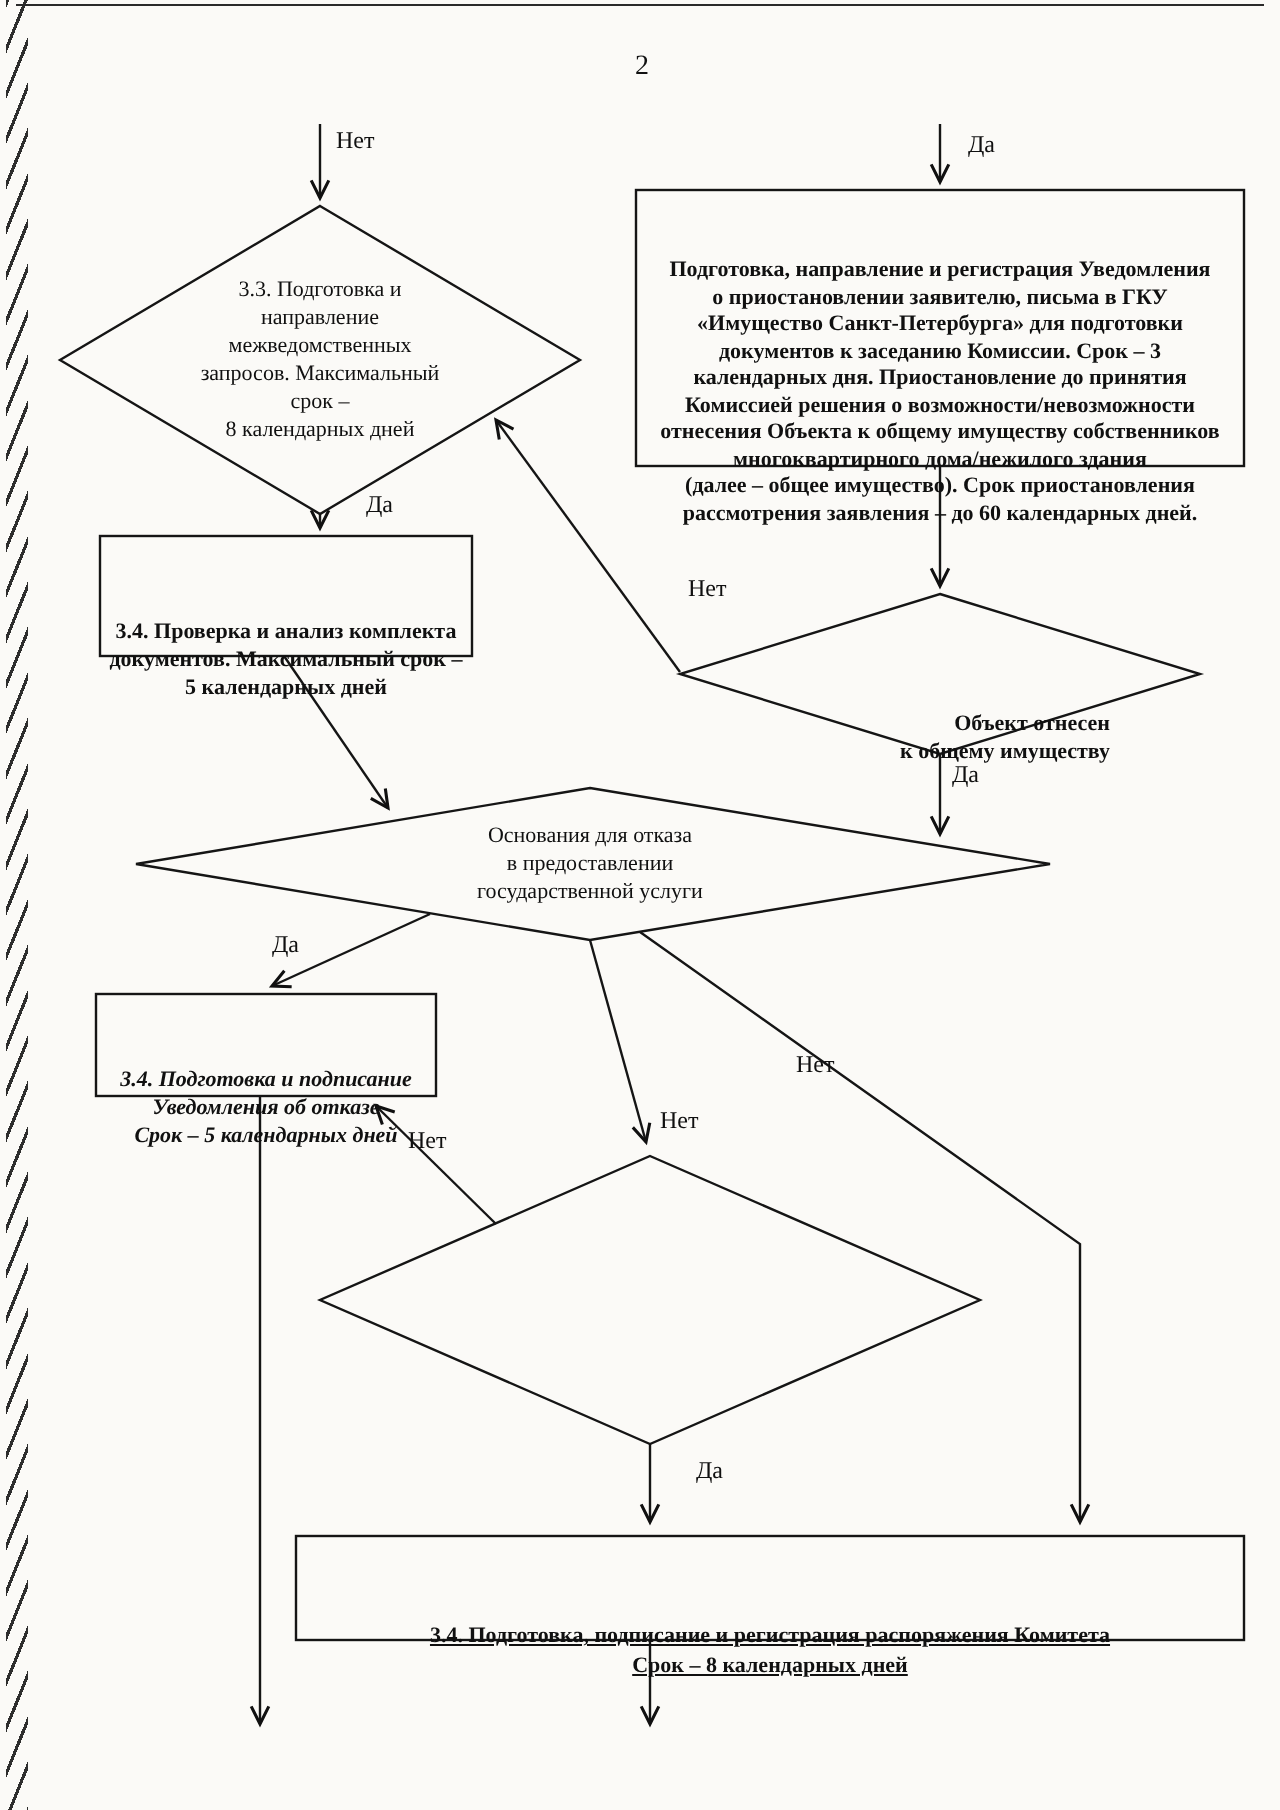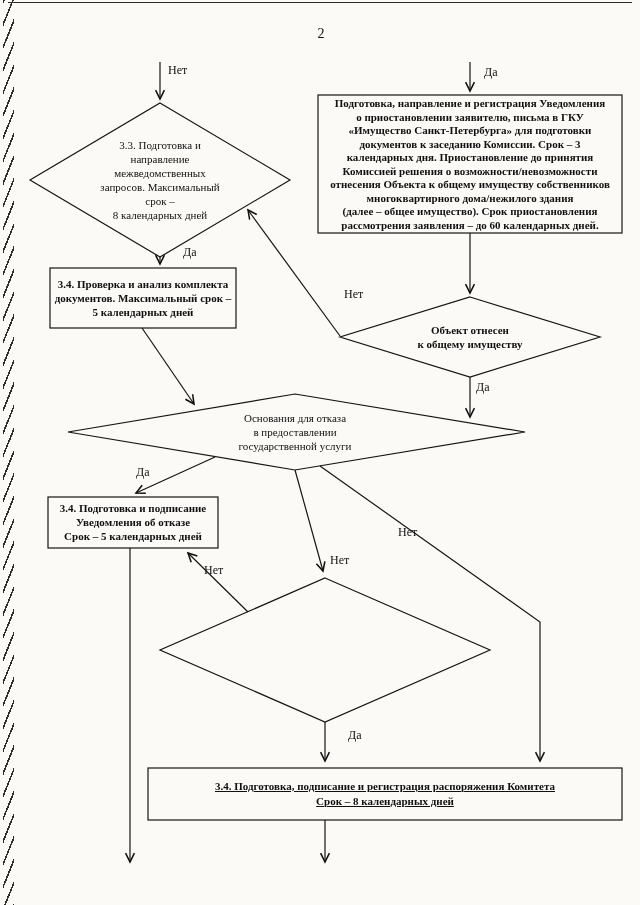--- a/index.html
+++ b/index.html
@@ -16,27 +16,27 @@
     position:absolute; left:3px; top:0; width:11px; height:100%;
     background:repeating-linear-gradient(112deg, rgba(10,10,10,0.85) 0 1.6px, transparent 1.6px 8.5px);
   }
   .top-edge { position:absolute; top:2px; left:8px; width:624px; height:1px; background:#2a2a2a; }
   .page-number { position:absolute; left:306px; top:26px; width:30px; text-align:center; font-size:14px; }
   svg.chart { position:absolute; left:0; top:0; }
   .node {
     position:absolute; text-align:center; white-space:pre-line;
     font-size:11px; line-height:14px; color:#101010;
   }
-  .b { font-weight:bold; }
+  .b { font-weight:bold;margin-top:32px; }
   .n1 { left:72px;  top:138px; width:176px;text-align:center; }
   .n2 { left:321px; top:97px;  width:298px; line-height:13.5px; }
   .n3 { left:54px;  top:277px; width:178px;font-family:Liberation Serif, serif; }
-  .n4 { left:385px; top:323px; width:170px; }
+  .n4 { left:385px; top:323px; width:170px;text-align:right; }
   .n5 { left:192px; top:411px; width:206px; }
-  .n6 { left:53px;  top:501px; width:160px; }
+  .n6 { left:53px;  top:501px; width:160px;font-style:italic; }
   .n7 { left:228px; top:615px; width:194px; }
   .n8 { left:158px; top:779px; width:454px; line-height:15px;text-decoration:underline; }
   .lbl { position:absolute; font-size:12px; line-height:12px; color:#101010;font-family:Liberation Serif, serif; }
   .e1  { left:168px; top:64px; }
   .e2  { left:484px; top:66px; }
   .e3  { left:183px; top:246px; }
   .e4  { left:344px; top:288px; }
   .e5  { left:476px; top:381px; }
   .e6  { left:136px; top:466px; }
   .e7  { left:330px; top:554px; }

